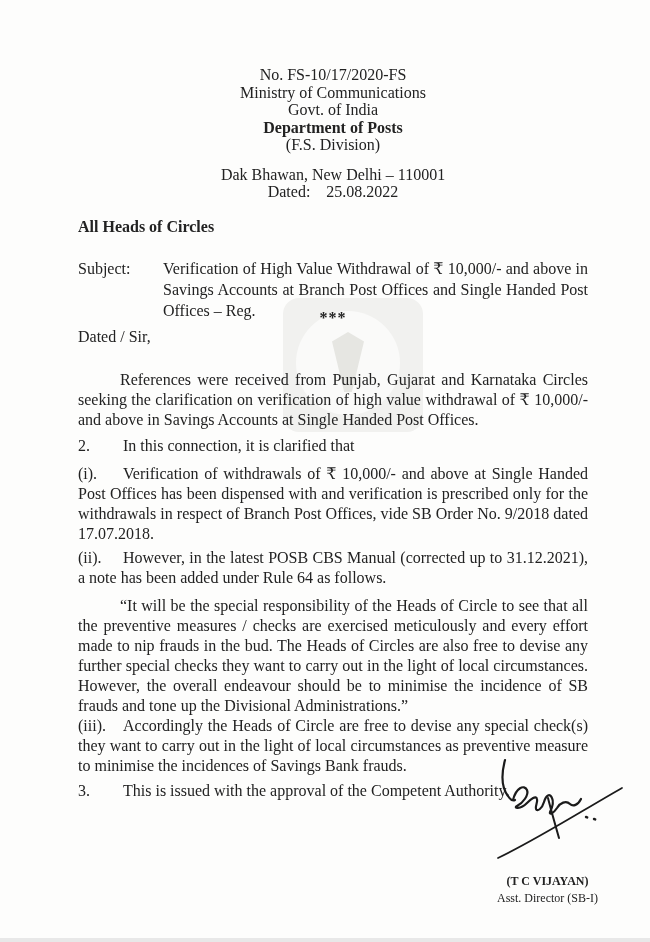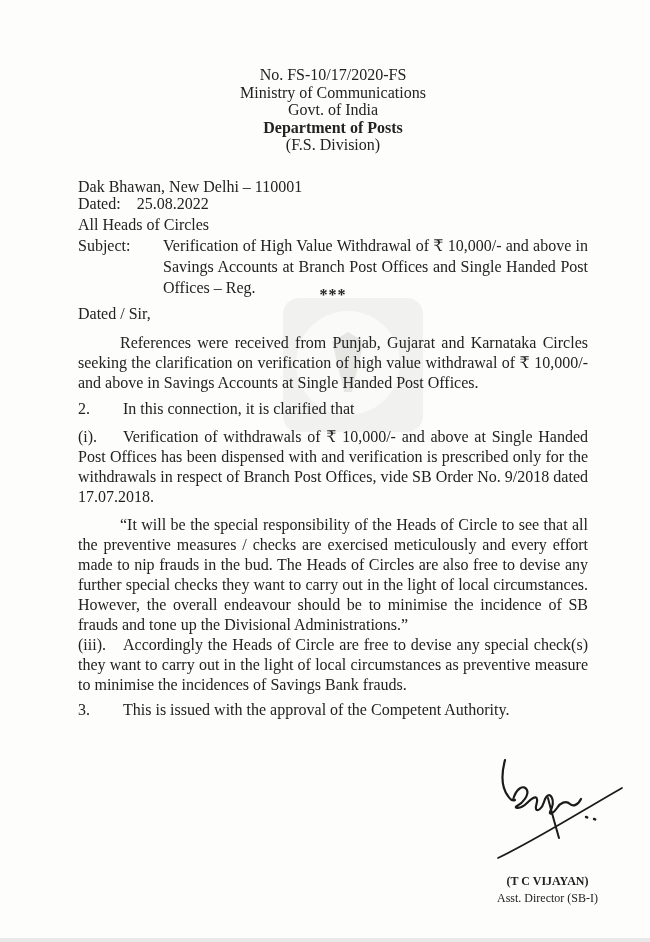--- a/index.html
+++ b/index.html
@@ -12,32 +12,32 @@
     overflow:hidden;
     margin:0 auto;
   }
   .content{
     position:absolute;left:78px;top:66px;width:510px;
     font-size:16px;line-height:20px;
     z-index:2;
   }
   .header-block{text-align:center;line-height:17.5px;}
   .header-block .bold{font-weight:bold;}
-  .addr-block{text-align:left;line-height:17.5px;margin-top:24px;}
+  .addr-block{text-align:center;line-height:17.5px;margin-top:12px;}
   .date-line .date-value{display:inline-block;padding-left:16px;}
   .to-line{margin-top:4px;}
-  .addressee-line{margin-top:2px;font-weight:normal;}
-  .subject-row{display:flex;line-height:21px;}
+  .addressee-line{margin-top:16px;font-weight:bold;}
+  .subject-row{display:flex;margin-top:21px;line-height:21px;}
   .subject-label{width:85px;flex:none;}
   .subject-text{flex:1;text-align:justify;}
   .separator-line{text-align:center;font-weight:bold;margin-top:-10px;line-height:13px;letter-spacing:1px;}
   .salutation-line{margin-top:3px;}
   .para{text-align:justify;line-height:20px;margin:0;}
   .para .marker{display:inline-block;width:45px;}
-  .p-ref{margin-top:9px;text-indent:42px;}
+  .p-ref{margin-top:23px;text-indent:42px;}
   .p-2{margin-top:6px;}
   .p-i{margin-top:8px;}
   .p-ii{margin-top:4px;}
   .p-quote{margin-top:8px;font-weight:normal;text-indent:42px;}
   .p-iii{margin-top:0px;}
   .p-3{margin-top:5px;}
   .sig-block{
     position:absolute;right:52px;top:873px;
     text-align:center;z-index:2;line-height:17px;font-size:12px;
   }
@@ -95,20 +95,21 @@
     <div class="separator-line">***</div>
 
     <div class="salutation-line">Dated / Sir,</div>
 
     <p class="para p-ref">References were received from Punjab, Gujarat and Karnataka Circles seeking the clarification on verification of high value withdrawal of ₹ 10,000/- and above in Savings Accounts at Single Handed Post Offices.</p>
 
     <p class="para p-2"><span class="marker">2.</span><span>In this connection, it is clarified that</span></p>
 
     <p class="para p-i"><span class="marker">(i).</span><span>Verification of withdrawals of ₹ 10,000/- and above at Single Handed Post Offices has been dispensed with and verification is prescribed only for the withdrawals in respect of Branch Post Offices, vide SB Order No. 9/2018 dated 17.07.2018.</span></p>
 
+    <p class="para p-ii"><span class="marker">(ii).</span><span>However, in the latest POSB CBS Manual (corrected up to 31.12.2021), a note has been added under Rule 64 as follows.</span></p>
 
     <p class="para p-quote">“It will be the special responsibility of the Heads of Circle to see that all the preventive measures / checks are exercised meticulously and every effort made to nip frauds in the bud. The Heads of Circles are also free to devise any further special checks they want to carry out in the light of local circumstances. However, the overall endeavour should be to minimise the incidence of SB frauds and tone up the Divisional Administrations.”</p>
 
     <p class="para p-iii"><span class="marker">(iii).</span><span>Accordingly the Heads of Circle are free to devise any special check(s) they want to carry out in the light of local circumstances as preventive measure to minimise the incidences of Savings Bank frauds.</span></p>
 
     <p class="para p-3"><span class="marker">3.</span><span>This is issued with the approval of the Competent Authority.</span></p>
 
   </div>
 
   <svg class="sig-svg" width="200" height="115" viewBox="0 0 200 115" xmlns="http://www.w3.org/2000/svg">

